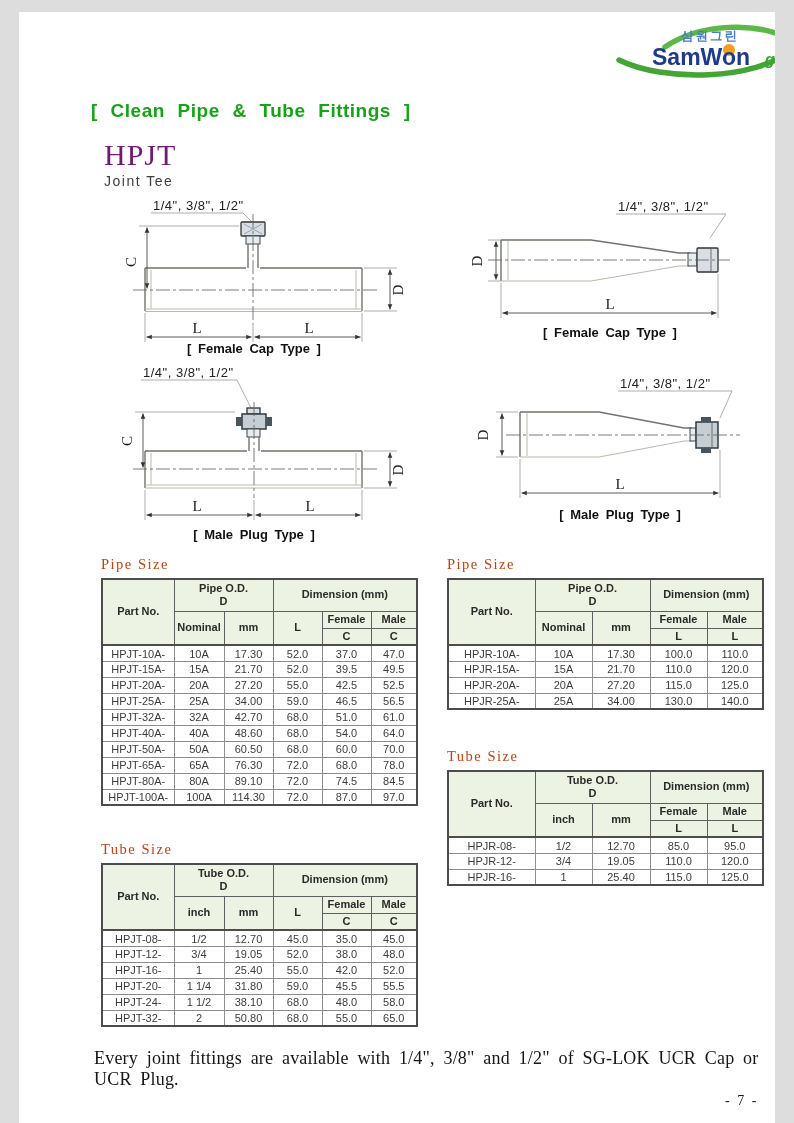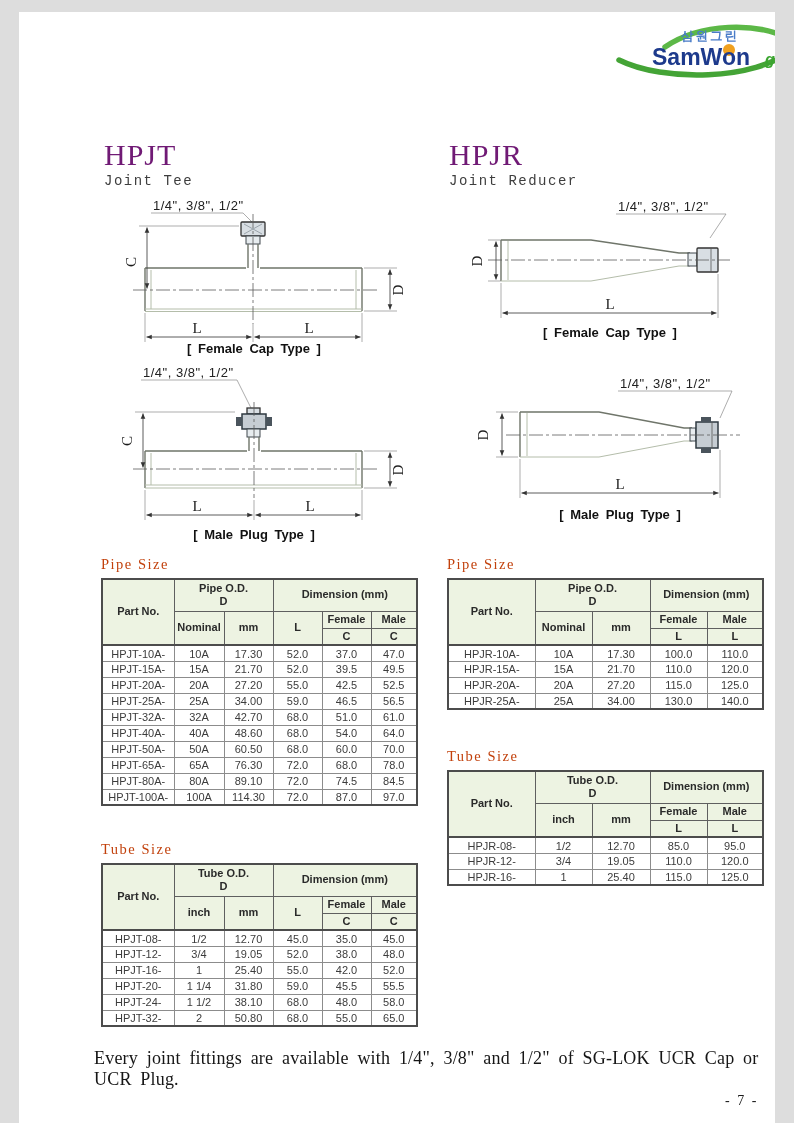--- a/index.html
+++ b/index.html
@@ -17,21 +17,21 @@
   
   .page-title {
     left:72px; top:88px; font-size:19px; font-weight:bold;
     color:#15a415; letter-spacing:.5px; word-spacing:7px;
   }
   .prod-code {
     font-family:"Liberation Serif", serif; font-size:30px;
     color:#701a75; letter-spacing:1px; line-height:1;
   }
   .prod-name {
-    font-family:Liberation Mono, monospace; font-size:14px;
+    font-family:Liberation Sans, sans-serif; font-size:14px;
     color:#3e3e3e; letter-spacing:1.5px; margin-top:3px;
   }
 
   
   svg text { font-family:"Liberation Sans", sans-serif; }
   .dwg-size-label { font-size:13px; fill:#222; letter-spacing:.5px; }
   .dwg-dim { font-family:"Liberation Serif", serif; font-size:15px; fill:#1c1c1c; }
   .dwg-caption { font-size:13px; font-weight:bold; fill:#111; word-spacing:3px; }
   .ln-dark { stroke:#6f756a; stroke-width:1.4; fill:none; }
   .ln-light { stroke:#b4bdaa; stroke-width:1; fill:none; }
@@ -99,28 +99,25 @@
     <g>
       <path d="M 60,27 C 95,3 152,1 187,20" stroke="#5cb847" stroke-width="5.5" fill="none" stroke-linecap="round"></path>
       <path d="M 14,40 C 58,62 150,61 188,29" stroke="#44a436" stroke-width="5.5" fill="none" stroke-linecap="round"></path>
       <circle cx="124" cy="30" r="6" fill="#f0a01e"></circle>
     </g>
     <text x="105" y="20" text-anchor="middle" font-size="12.5" font-weight="bold" fill="#4a7cc8" letter-spacing="2">삼원그린</text>
     <text x="96" y="45" text-anchor="middle" font-size="23" font-weight="bold" fill="#1d3a8c">SamWon</text>
     <text x="160" y="45" font-size="16" font-style="italic" font-weight="bold" fill="#3aa52f">green</text>
   </svg>
 
+  <div class="abs page-title">[ Clean Pipe &amp; Tube Fittings ]</div>
 
   <div class="abs" style="left:85px; top:128px;">
     <div class="prod-code">HPJT</div>
     <div class="prod-name">Joint Tee</div>
-  </div>
-  <div class="abs" style="left:430px; top:128px;">
-    <div class="prod-code">HPJR</div>
-    <div class="prod-name">Joint Reducer</div>
   </div>
 
   <svg class="abs" style="left:88px; top:184px;" width="310" height="160" viewBox="0 0 310 160">
     <text class="dwg-size-label" x="46" y="14">1/4", 3/8", 1/2"</text>
     <path class="ln-ext" d="M44,17 H136 L145,26"></path>
     <g>
       <rect class="fit-body" x="134" y="26" width="24" height="14" rx="1"></rect>
       <path d="M137,28 L155,38 M155,28 L137,38" stroke="#8a949c" stroke-width=".8" fill="none"></path>
       <rect class="fit-collar" x="139" y="40" width="14" height="8"></rect>
     </g>

